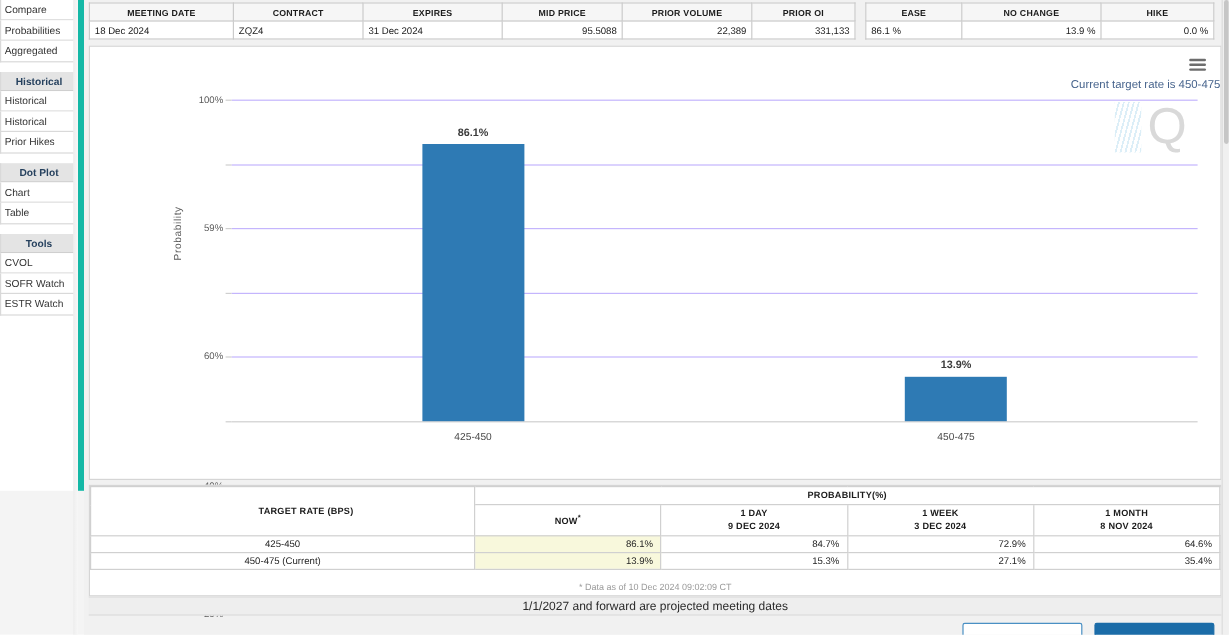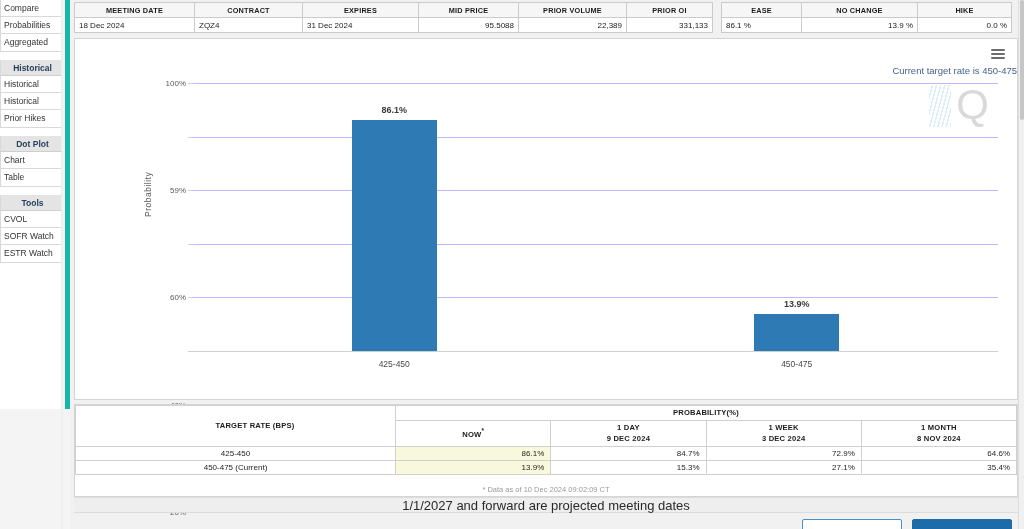--- a/index.html
+++ b/index.html
@@ -289,21 +289,21 @@
     color: #9a9a9a;
   }
 
   #projnote {
     position: absolute;
     left: 4px; top: 497px;
     width: 944px;
     height: 16px;
     line-height: 16px;
     text-align: center;
-    font-size: 13px;
+    font-size: 10px;
     color: #2a2a2a;
     background: #eeeeee;
     border-top: 1px solid #dcdcdc;
     border-bottom: 1px solid #dcdcdc;
   }
 
   
   #btn-row {
     position: absolute;
     right: 12px; top: 519px;

